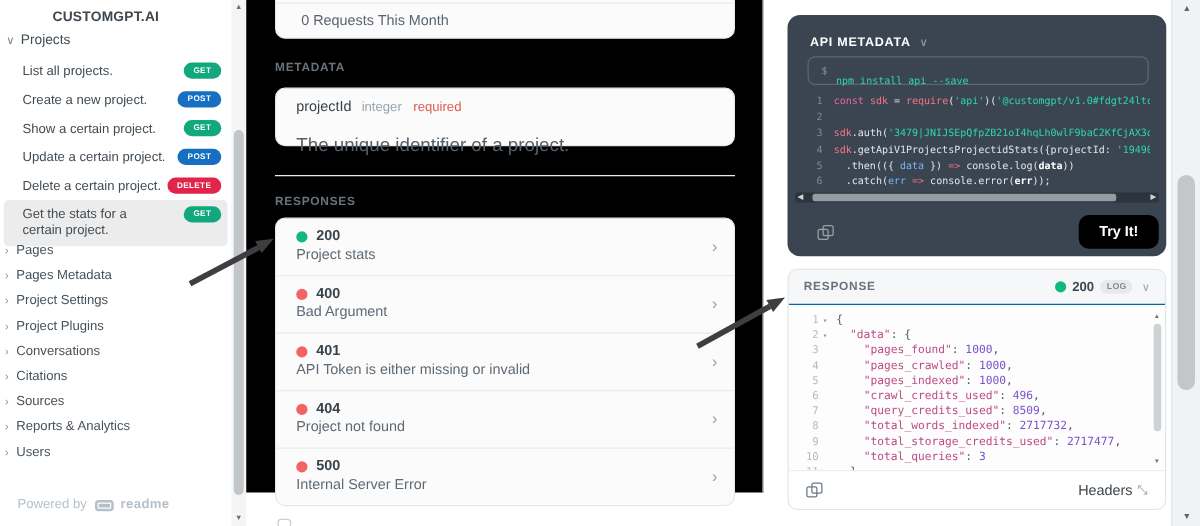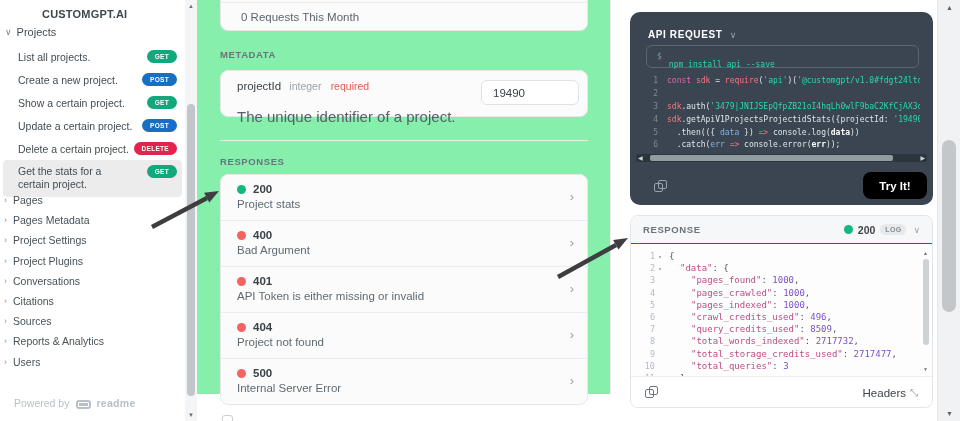--- a/index.html
+++ b/index.html
@@ -25,21 +25,21 @@
   .readme-logo { display:inline-block; width:15px; height:9px; border:2px solid #b7c0c9; border-radius:3px; margin:0 5px 0 7px; position:relative; }
   .readme-logo:after { content:""; position:absolute; left:1px; top:1px; width:9px; height:3px; background:#b7c0c9; }
   .readme-word { font-weight:bold; color:#b7c0c9; letter-spacing:.3px; }
 
   
   .sb-scrollbar { position:absolute; left:185px; top:0; width:12px; height:421px; background:#f4f5f6; }
   .sb-scrollbar .arr { position:absolute; left:0; width:12px; text-align:center; font-size:6px; color:#6a7177; }
   .sb-scrollbar .thumb { position:absolute; left:2px; right:2px; top:104px; height:292px; background:#c3c6c9; border-radius:6px; }
 
   
-  .main { position:absolute; left:197px; top:0; width:414px; height:394px; background:#86efac; border-right:1px solid #ededee; }
+  .main { position:absolute; left:197px; top:0; width:414px; height:394px; background:#000000; border-right:1px solid #ededee; }
   .card { position:absolute; border:1px solid #e8e8e8; border-radius:8px; background:#fbfbfc; }
   .usage-card { left:23px; top:-42px; width:368px; height:73px; }
   .usage-row { position:absolute; left:0; right:0; bottom:0; height:28px; border-top:1px solid #ececec; display:flex; align-items:center; padding-left:20px; font-size:11.5px; color:#5a646d; }
   .mini-heading { position:absolute; left:23px; font-size:9.5px; font-weight:bold; color:#6a737b; letter-spacing:.6px; }
   .param-card { left:23px; top:70px; width:368px; height:47px; }
   .param-line1 { position:absolute; left:16px; top:9px; font-size:11.5px; color:#394248; }
   .param-name { font-weight:normal; }
   .param-type { font-size:10.5px; color:#9aa4ab; margin-left:5px; }
   .param-required { font-size:10.5px; color:#e15b50; margin-left:6px; }
   .param-desc { position:absolute; left:16px; top:37px; font-size:15px; color:#56606a; }
@@ -202,21 +202,20 @@
 
     <div class="mini-heading" style="top:49px">METADATA</div>
 
     <div class="card param-card">
       <div class="param-line1">
         <span class="param-name">projectId</span>
         <span class="param-type">integer</span>
         <span class="param-required">required</span>
       </div>
       <div class="param-desc">The unique identifier of a project.</div>
-      <input class="param-input" type="text" value="19490" style="">
     </div>
 
     <div class="hr"></div>
 
     <div class="mini-heading" style="top:156px">RESPONSES</div>
 
     <div class="card responses-card" id="responses-card">
         <div class="resp-row">
           <div class="resp-head">
             <span class="dot dot-green"></span>
@@ -257,21 +256,21 @@
           <div class="resp-desc">Internal Server Error</div>
           <span class="resp-chevron">›</span>
         </div>
       </div>
 
     <div class="partial-icon"></div>
   </main>
 
   <section class="api-card">
     <div class="api-header">
-      <span>API REQUEST</span>
+      <span>API METADATA</span>
       <span class="caret">∨</span>
     </div>
     <div class="npm-box">
       <span class="npm-prompt">$</span>
       <span class="npm-cmd">npm install api --save</span>
     </div>
     <div class="code-area" id="code-area">
         <div class="code-line"><span class="ln">1</span><span class="tok-kw">const </span><span class="tok-red">sdk</span><span class="tok-plain"> = </span><span class="tok-red">require</span><span class="tok-plain">(</span><span class="tok-str">'api'</span><span class="tok-plain">)(</span><span class="tok-str">'@customgpt/v1.0#fdgt24ltogtc3s'</span></div>
         <div class="code-line"><span class="ln">2</span></div>
         <div class="code-line"><span class="ln">3</span><span class="tok-red">sdk</span><span class="tok-plain">.auth(</span><span class="tok-str">'3479|JNIJSEpQfpZB21oI4hqLh0wlF9baC2KfCjAX3o2I687b6</span></div>

